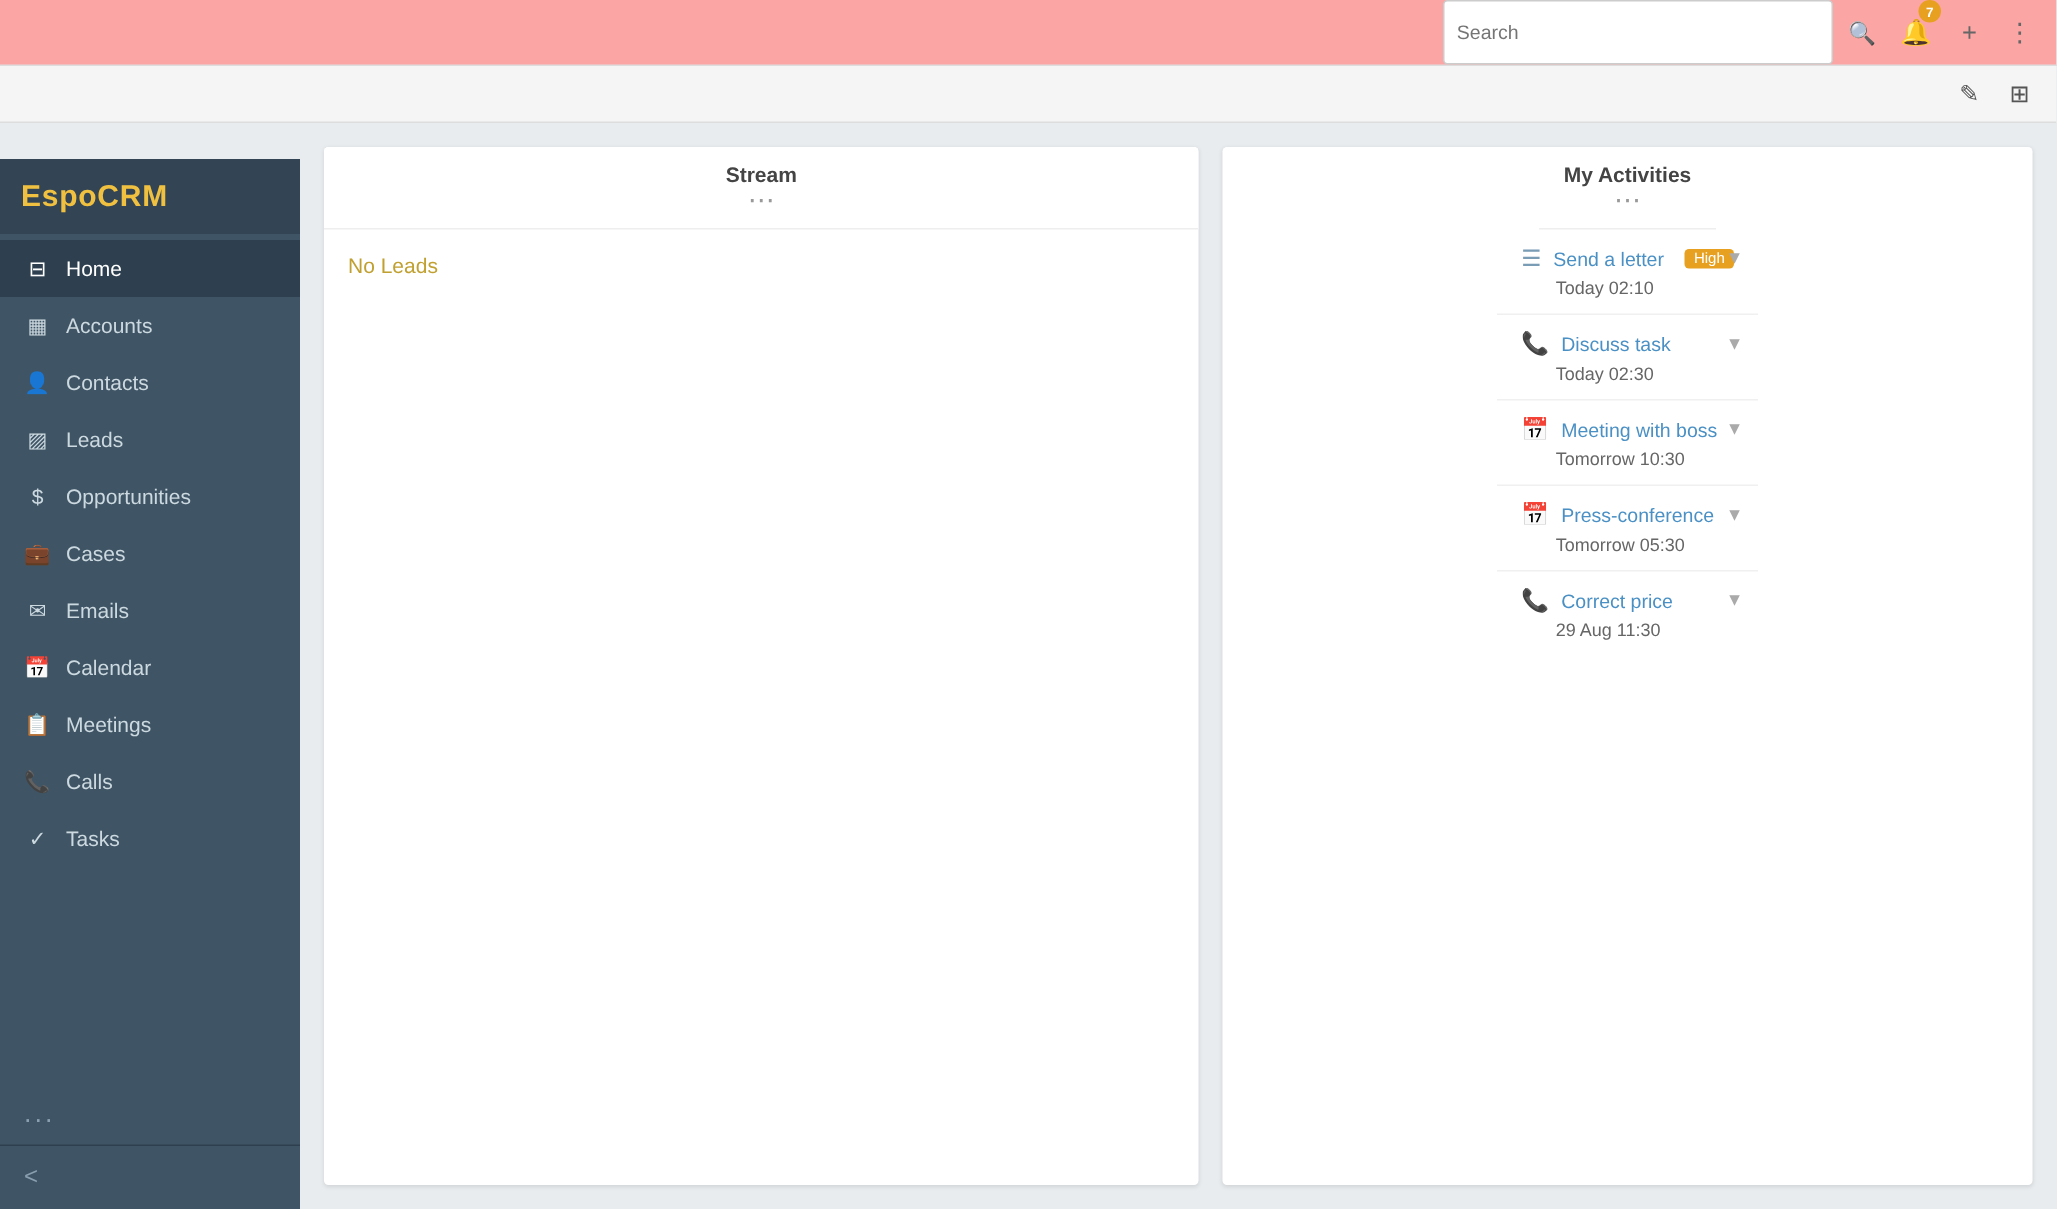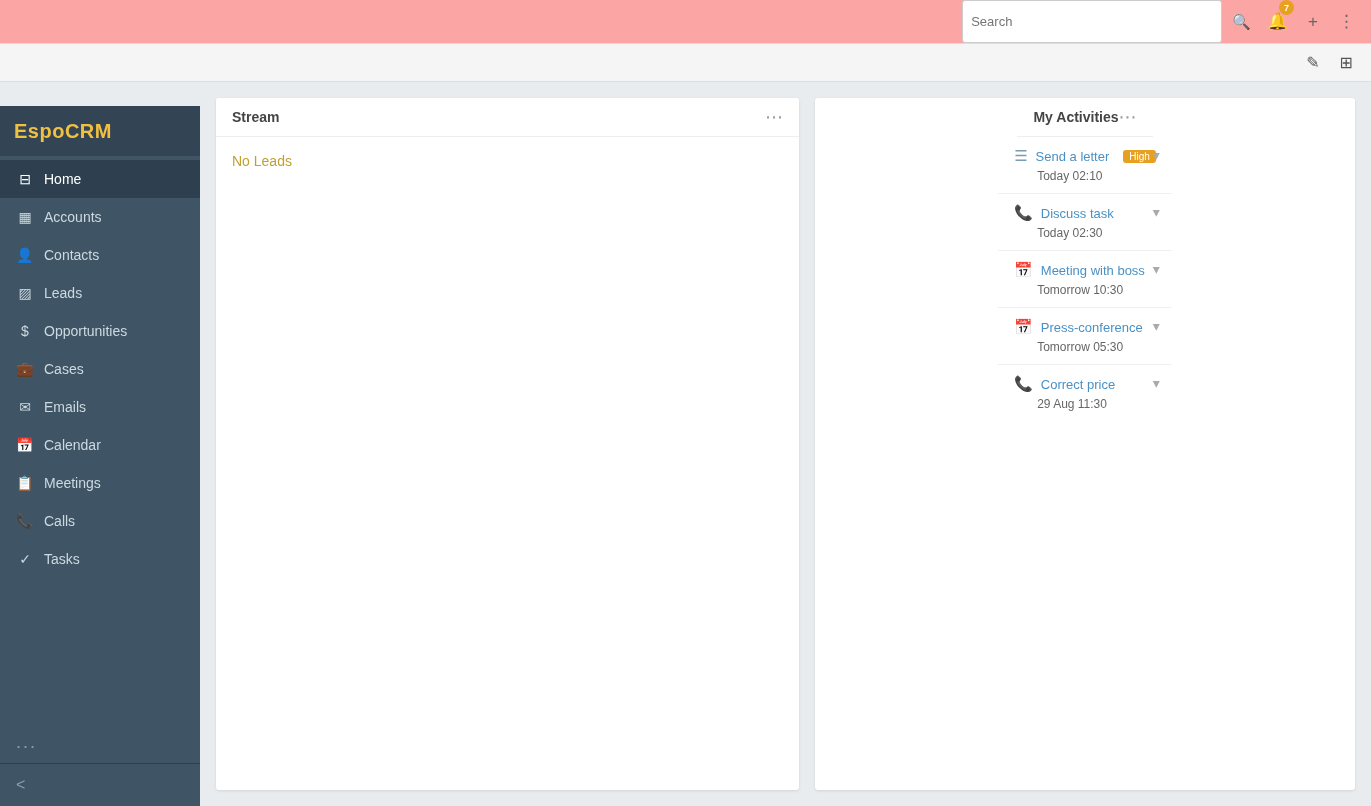--- a/index.html
+++ b/index.html
@@ -181,20 +181,21 @@
     .panel-stream { flex: 1; }
     .panel-activities { width: 540px; flex-shrink: 0; align-items: center; }
 
     .panel-header {
       display: flex;
       align-items: center;
       justify-content: space-between;
       padding: 10px 16px;
       border-bottom: 1px solid #eee;
       background: #fff;
+      flex-direction: column;
     }
     .panel-title {
       font-size: 14px;
       font-weight: 600;
       color: #444;
     }
     .panel-menu-btn {
       background: none;
       border: none;
       cursor: pointer;

